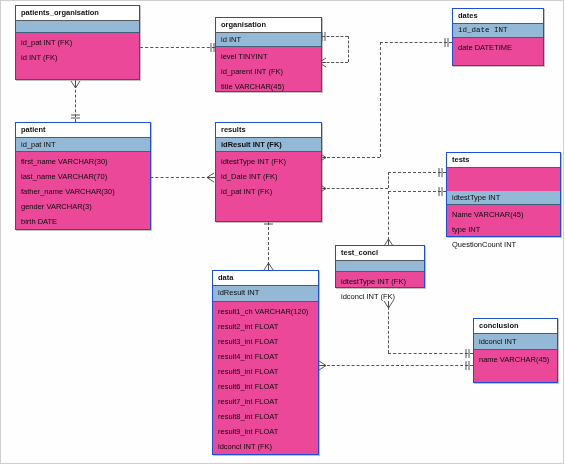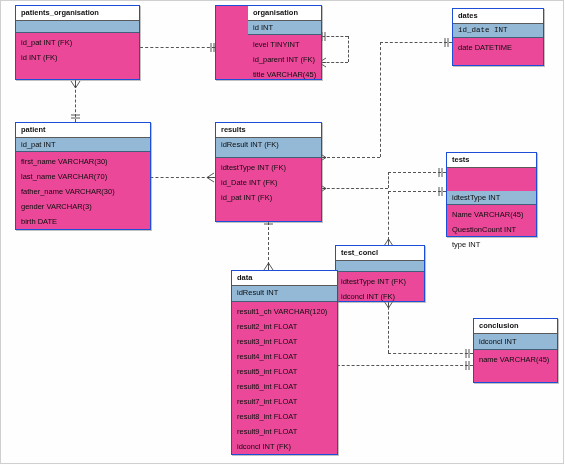--- a/index.html
+++ b/index.html
@@ -224,21 +224,21 @@
 
   <div class="table" style="left:15px; top:5px; width:125px; height:75px;">
     <div class="title">patients_organisation</div>
     <div class="pkrow empty" style="height:12px;"></div>
     <div class="cols">
       <div class="col">id_pat INT (FK)</div>
       <div class="col">id INT (FK)</div>
     </div>
   </div>
 
-  <div class="table" style="left:215px; top:5px; width:107px; height:75px;padding-left:32px;">
+  <div class="table" style="left:215px; top:17px; width:107px; height:75px;">
     <div class="title">organisation</div>
     <div class="pkrow" style="height:14px; line-height:13px;">id INT</div>
     <div class="cols">
       <div class="col">level TINYINT</div>
       <div class="col">id_parent INT (FK)</div>
       <div class="col">title VARCHAR(45)</div>
     </div>
   </div>
 
   <div class="table" style="left:452px; top:8px; width:92px; height:58px;">
@@ -256,48 +256,48 @@
       <div class="col">first_name VARCHAR(30)</div>
       <div class="col">last_name VARCHAR(70)</div>
       <div class="col">father_name VARCHAR(30)</div>
       <div class="col">gender VARCHAR(3)</div>
       <div class="col">birth DATE</div>
     </div>
   </div>
 
   <div class="table" style="left:215px; top:122px; width:107px; height:100px;">
     <div class="title">results</div>
-    <div class="pkrow" style="height:20px; line-height:13px;">idResult INT (FK)</div>
+    <div class="pkrow" style="height:14px; line-height:13px;font-weight:bold;">idResult INT (FK)</div>
     <div class="cols">
       <div class="col">idtestType INT (FK)</div>
       <div class="col">id_Date INT (FK)</div>
       <div class="col">id_pat INT (FK)</div>
     </div>
   </div>
 
-  <div class="table" style="left:446px; top:152px; width:91px; height:85px;">
+  <div class="table" style="left:446px; top:152px; width:115px; height:85px;">
     <div class="title">tests</div>
     <div class="pkrow" style="height:14px; line-height:13px;margin-top:23px;">idtestType INT</div>
     <div class="cols">
       <div class="col">Name VARCHAR(45)</div>
+      <div class="col">type INT</div>
       <div class="col">QuestionCount INT</div>
-      <div class="col">type INT</div>
-    </div>
-  </div>
-
-  <div class="table" style="left:335px; top:245px; width:90px; height:57px;">
+    </div>
+  </div>
+
+  <div class="table" style="left:335px; top:245px; width:90px; height:43px;">
     <div class="title">test_concl</div>
     <div class="pkrow empty" style="height:11px;"></div>
     <div class="cols">
       <div class="col">idtestType INT (FK)</div>
       <div class="col">idconcl INT (FK)</div>
     </div>
   </div>
 
-  <div class="table" style="left:231px; top:270px; width:107px; height:185px;">
+  <div class="table" style="left:212px; top:270px; width:107px; height:185px;">
     <div class="title">data</div>
     <div class="pkrow" style="height:16px; line-height:13px;">idResult INT</div>
     <div class="cols">
       <div class="col">result1_ch VARCHAR(120)</div>
       <div class="col">result2_int FLOAT</div>
       <div class="col">result3_int FLOAT</div>
       <div class="col">result4_int FLOAT</div>
       <div class="col">result5_int FLOAT</div>
       <div class="col">result6_int FLOAT</div>
       <div class="col">result7_int FLOAT</div>

